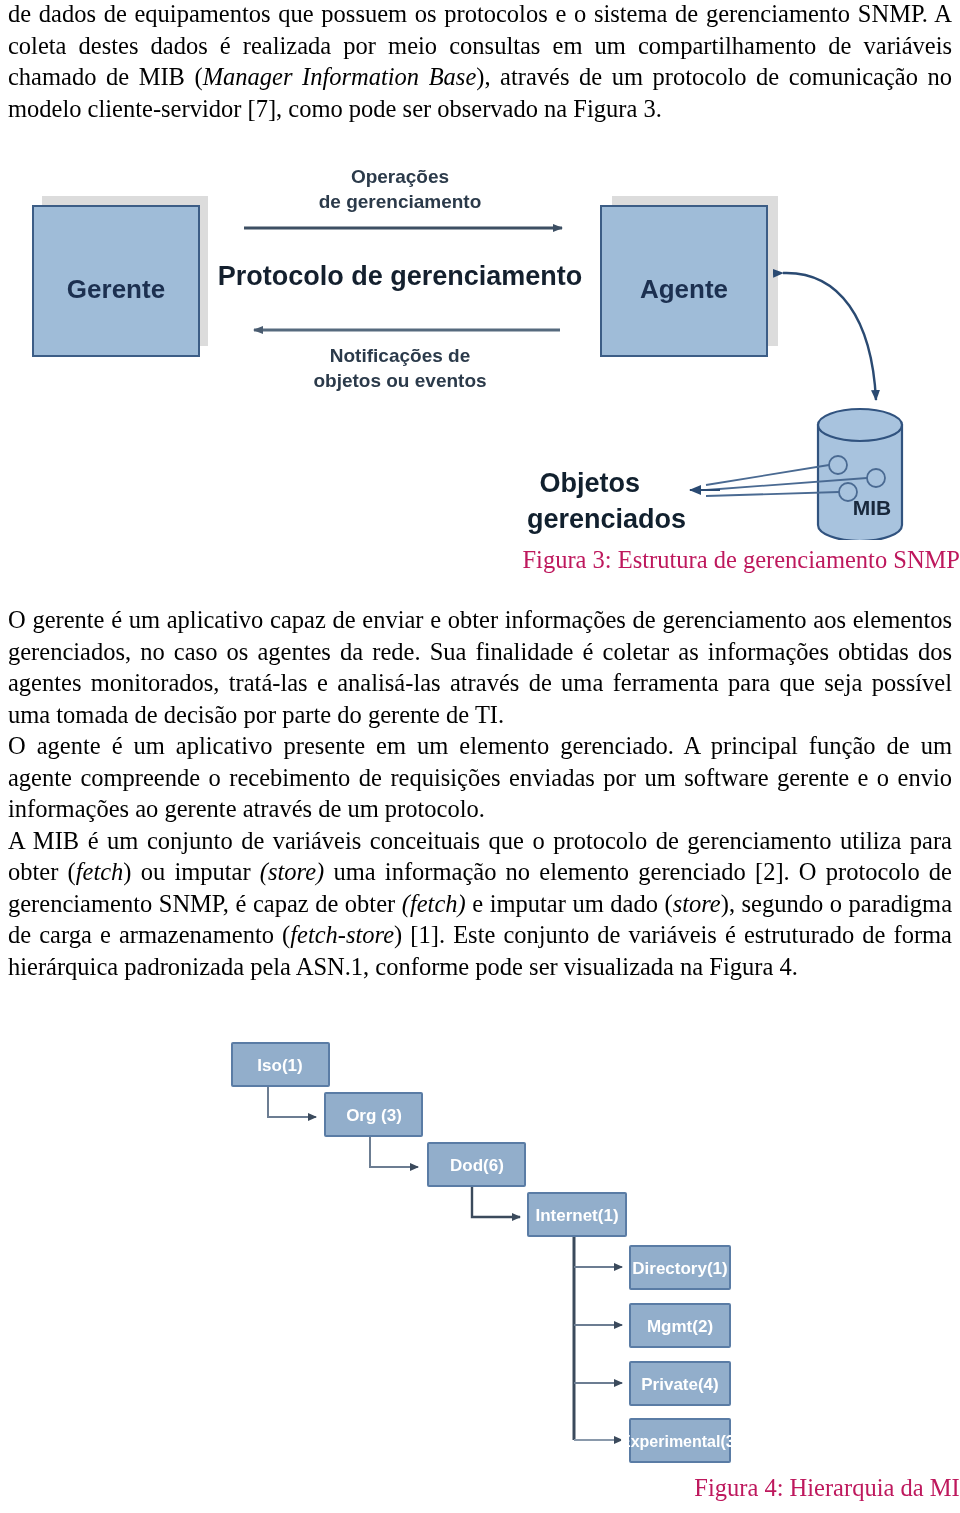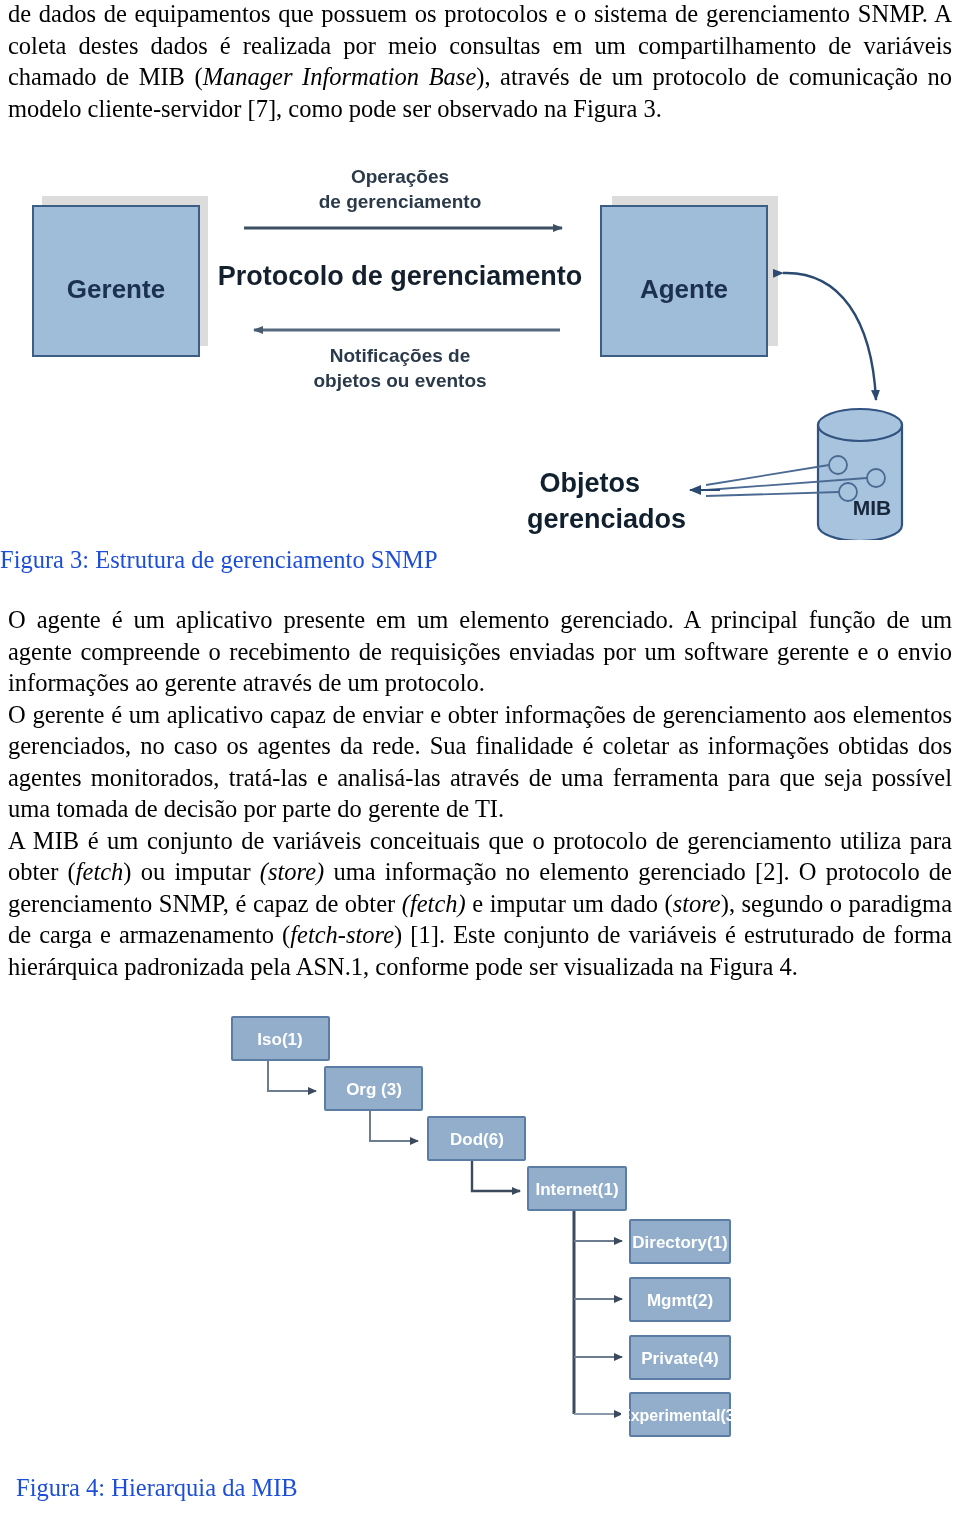--- a/index.html
+++ b/index.html
@@ -45,22 +45,22 @@
     left: 8px;
     top: 604px;
     width: 944px;
   }
 
   
   .caption {
     font-family: "Liberation Serif", serif;
     font-size: 24.5px;
     line-height: 30px;
-    color: #1d4ed8;
-    text-align: left;
+    color: #be185d;
+    text-align: right;
   }
   #caption3 {
     position: absolute;
     left: 0;
     top: 545px;
     width: 960px;
   }
   #caption4 {
     position: absolute;
     left: 16px;
@@ -101,21 +101,21 @@
   .mib-label {
     font-family: "Liberation Sans", sans-serif;
     font-weight: bold;
     fill: #18283c;
   }
 
   
   #figure4 {
     position: absolute;
     left: 0;
-    top: 994px;
+    top: 1020px;
     width: 789px;
     height: 450px;
   }
   .tree-label {
     font-family: "Liberation Sans", sans-serif;
     font-weight: bold;
     fill: #ffffff;
   }
 </style>
 </head>
@@ -188,22 +188,22 @@
       </g>
 
       <text class="fig-obj" x="640" y="352" font-size="27" text-anchor="end">Objetos</text>
       <text class="fig-obj" x="686" y="388" font-size="27" text-anchor="end">gerenciados</text>
     </svg>
   </div>
 
   <div id="caption3" class="caption">Figura 3: Estrutura de gerenciamento SNMP</div>
 
   <div id="block-mid">
+    <p class="para">O gerente é um aplicativo capaz de enviar e obter informações de gerenciamento aos elementos gerenciados, no caso os agentes da rede. Sua finalidade é coletar as informações obtidas dos agentes monitorados, tratá-las e analisá-las através de uma ferramenta para que seja possível uma tomada de decisão por parte do gerente de TI.</p>
     <p class="para">O agente é um aplicativo presente em um elemento gerenciado. A principal função de um agente compreende o recebimento de requisições enviadas por um software gerente e o envio informações ao gerente através de um protocolo.</p>
-    <p class="para">O gerente é um aplicativo capaz de enviar e obter informações de gerenciamento aos elementos gerenciados, no caso os agentes da rede. Sua finalidade é coletar as informações obtidas dos agentes monitorados, tratá-las e analisá-las através de uma ferramenta para que seja possível uma tomada de decisão por parte do gerente de TI.</p>
     <p class="para"><span>A MIB é um conjunto de variáveis conceituais que o protocolo de gerenciamento utiliza para obter (</span><span class="ital">fetch</span><span>) ou imputar </span><span class="ital">(store)</span><span> uma informação no elemento gerenciado [2]. O protocolo de gerenciamento SNMP, é capaz de obter </span><span class="ital">(fetch)</span><span> e imputar um dado (</span><span class="ital">store</span><span>), segundo o paradigma de carga e armazenamento (</span><span class="ital">fetch-store</span><span>) [1]. Este conjunto de variáveis é estruturado de forma hierárquica padronizada pela ASN.1, conforme pode ser visualizada na Figura 4.</span></p>
   </div>
 
   <div id="figure4">
     <svg width="960" height="450" viewBox="0 0 960 450" xmlns="http://www.w3.org/2000/svg">
       <defs>
         <marker id="treeArrow" markerWidth="9" markerHeight="8" refX="8" refY="4" orient="auto" markerUnits="userSpaceOnUse">
           <path d="M0,0 L9,4 L0,8 z" fill="#3b4a5c"></path>
         </marker>
       </defs>

